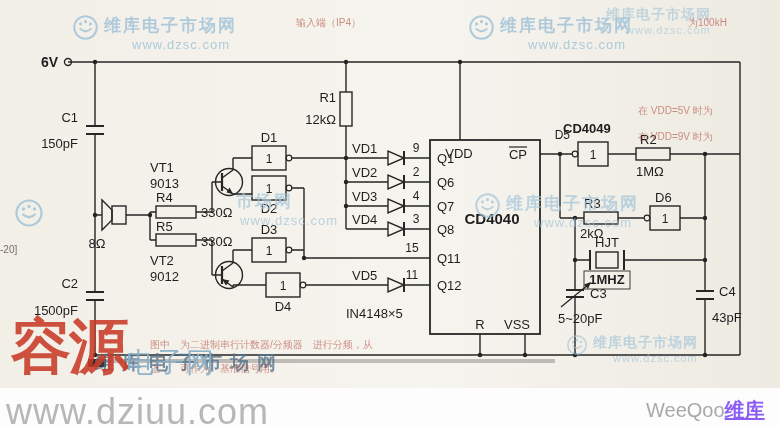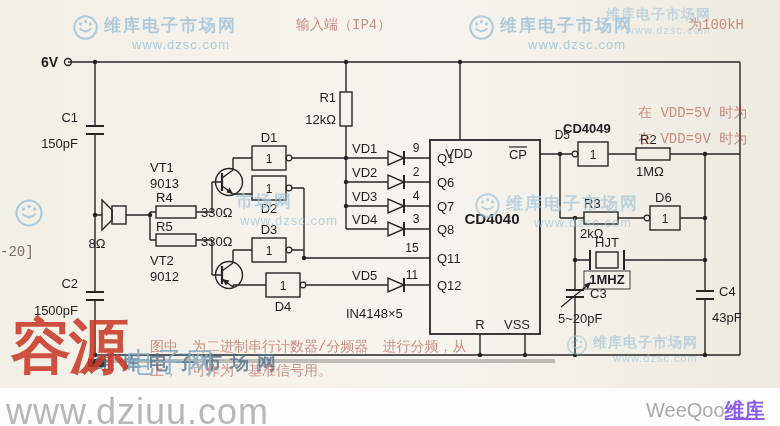--- a/index.html
+++ b/index.html
@@ -17,22 +17,22 @@
 
   .wm { position:absolute; color:#a3c4d8; opacity:.85; display:flex; gap:5px;
         align-items:flex-start; pointer-events:none; white-space:nowrap; }
   .wm-name { font-size:17px; font-weight:bold; letter-spacing:2px; }
   .wm-url  { font-size:13px; letter-spacing:1px; margin-left:28px; }
   .wm-sm .wm-name { font-size:14px; letter-spacing:1px; }
   .wm-sm .wm-url  { font-size:11px; margin-left:20px; }
   .wm-dark { color:#57748c; opacity:.8; }
   .wm-logo { flex:0 0 auto; }
 
-  .frag { position:absolute; color:#a93a2b; opacity:.55; font-size:14px;
-          white-space:nowrap; font-family:Liberation Mono, monospace; }
+  .frag { position:absolute; color:#a93a2b; opacity:.55; font-size:10px;
+          white-space:nowrap; font-family:Liberation Sans, sans-serif; }
   .frag-dark { color:#5a4a42; opacity:.8; }
 
   .rongyuan { position:absolute; left:2px; top:316px; font-size:60px; font-weight:bold;
               color:#c93a27; opacity:.88; font-family:"Liberation Serif", serif;
               letter-spacing:-2px; line-height:1.05;margin-left:9px; }
   .dzw { position:absolute; left:126px; top:344px; font-size:28px; font-weight:normal;
          color:#85aec7; opacity:.9; letter-spacing:2px; }
 
   .bottom-bar { position:absolute; left:0; top:388px; width:780px; height:38px; background:#fdfdfd; }
   .dziuu { position:absolute; left:6px; top:3px; font-size:36px; color:#b7b7b7; letter-spacing:1px; }

